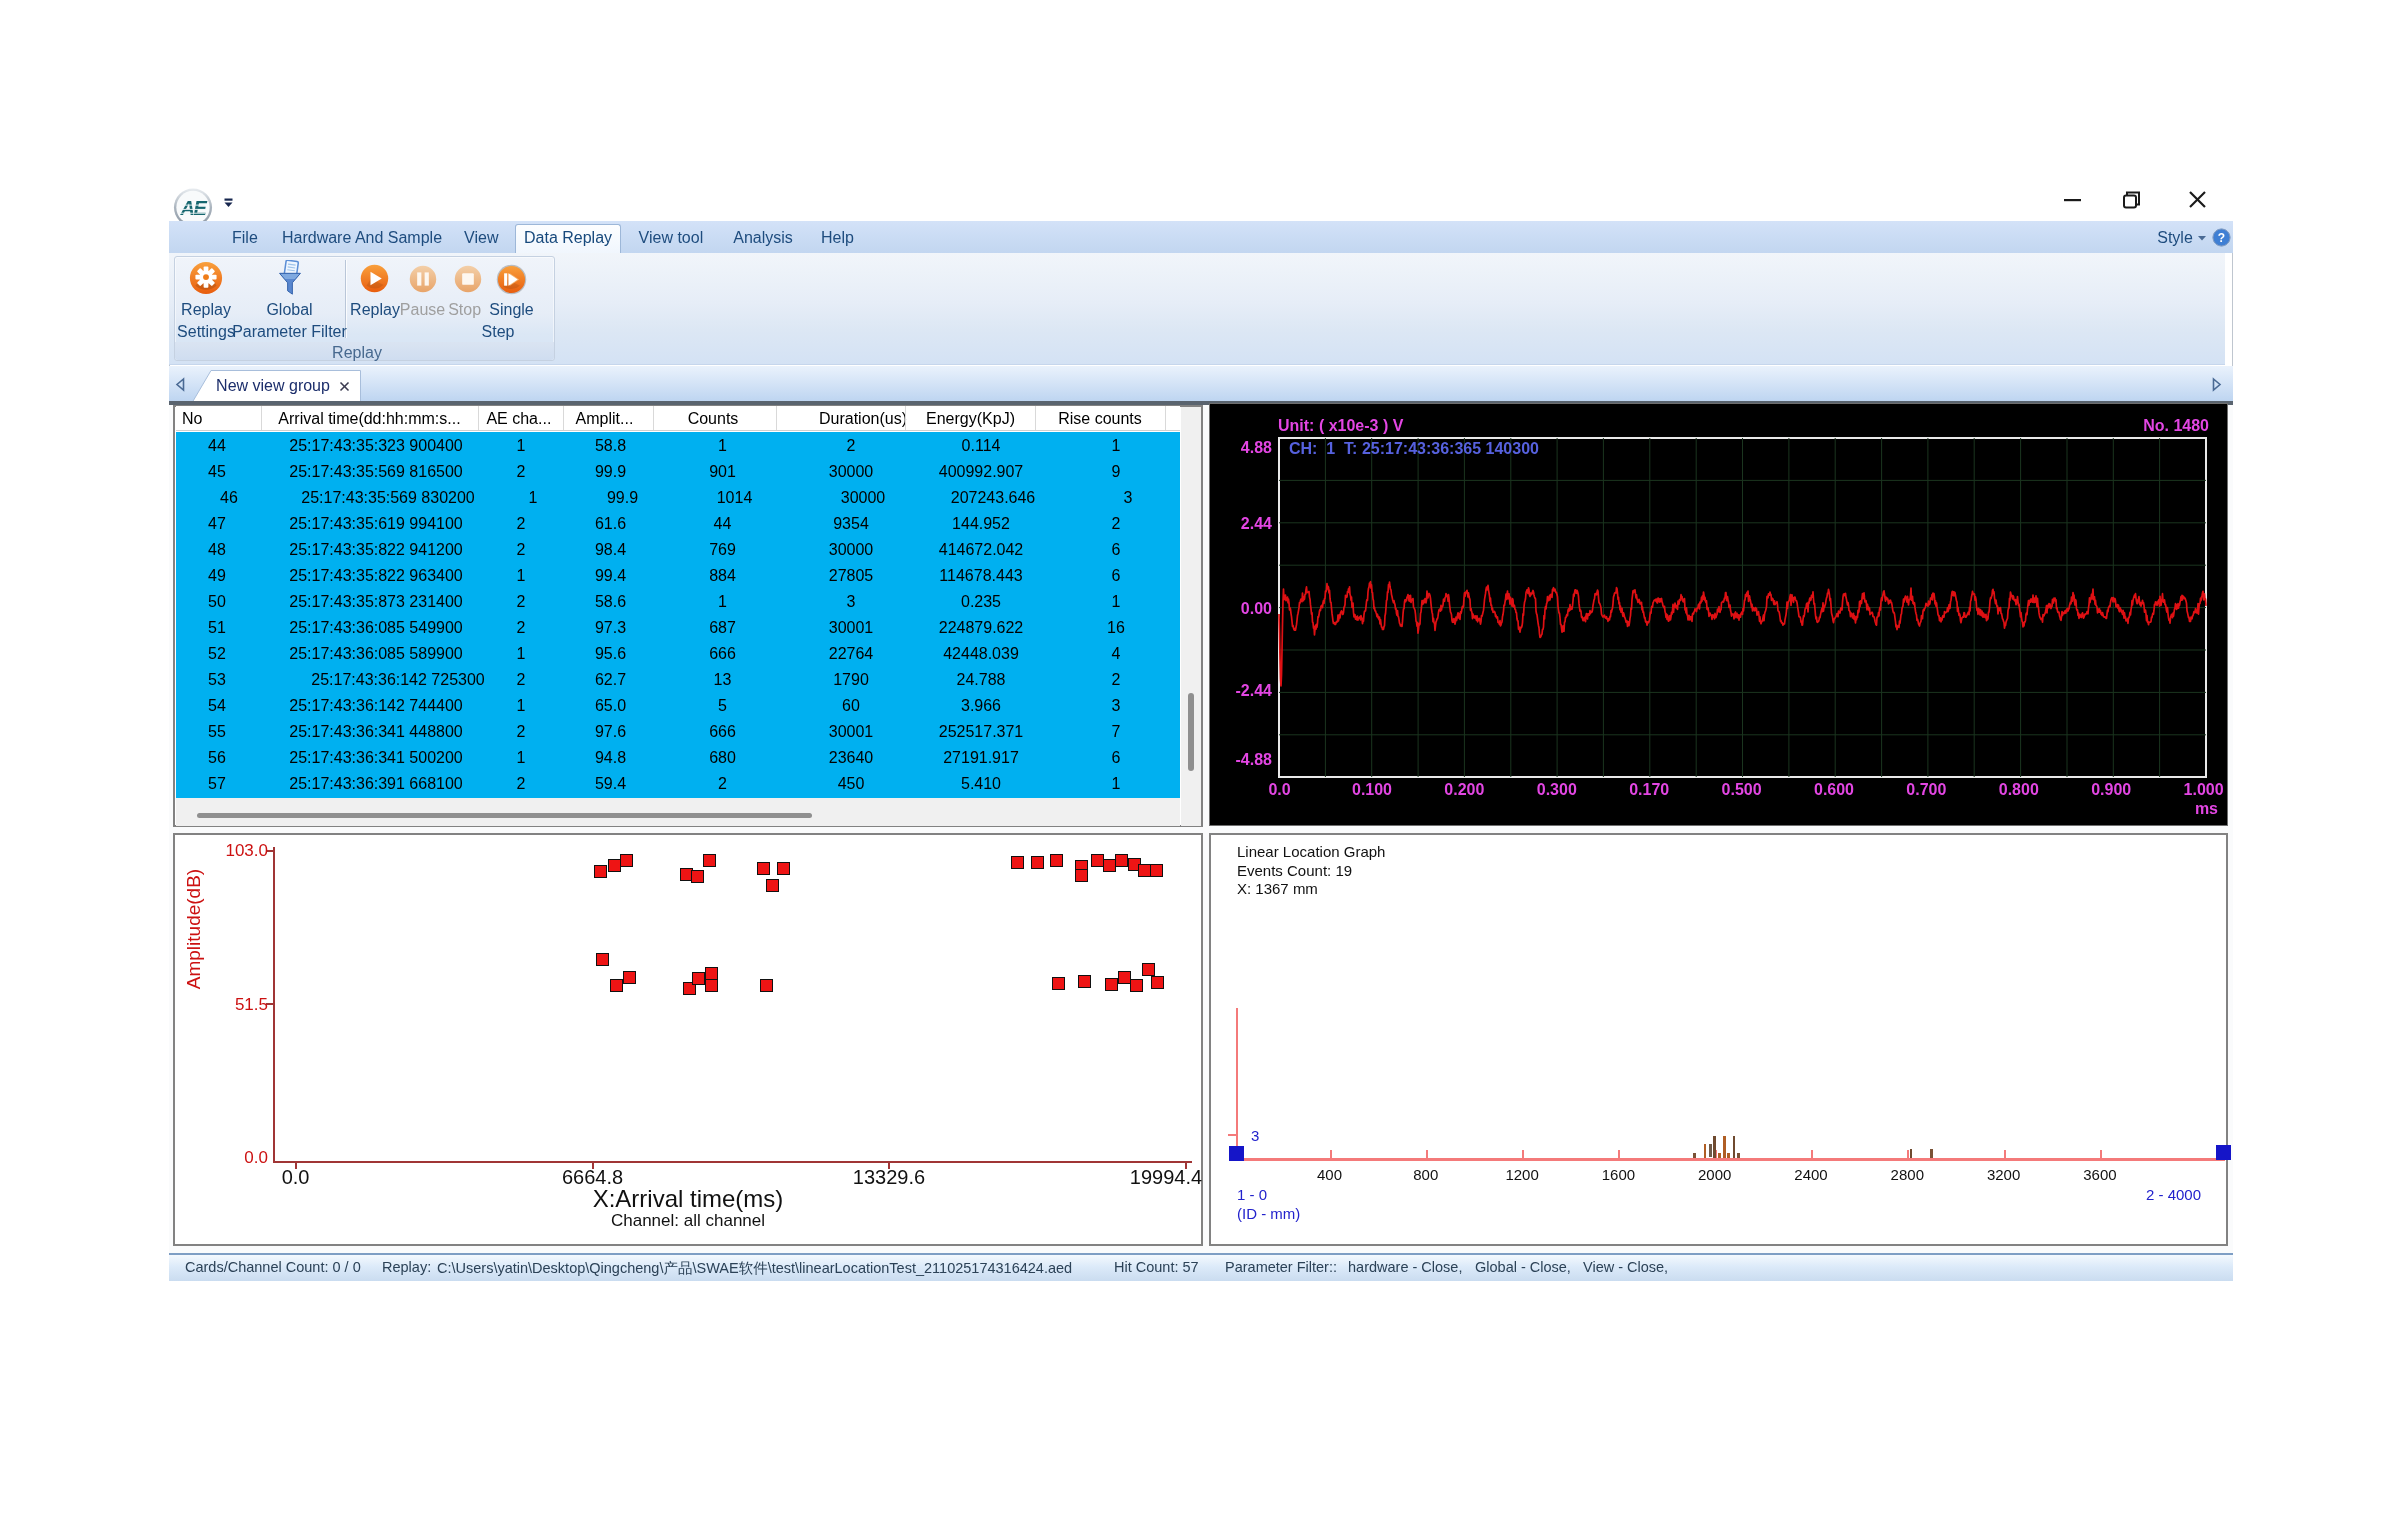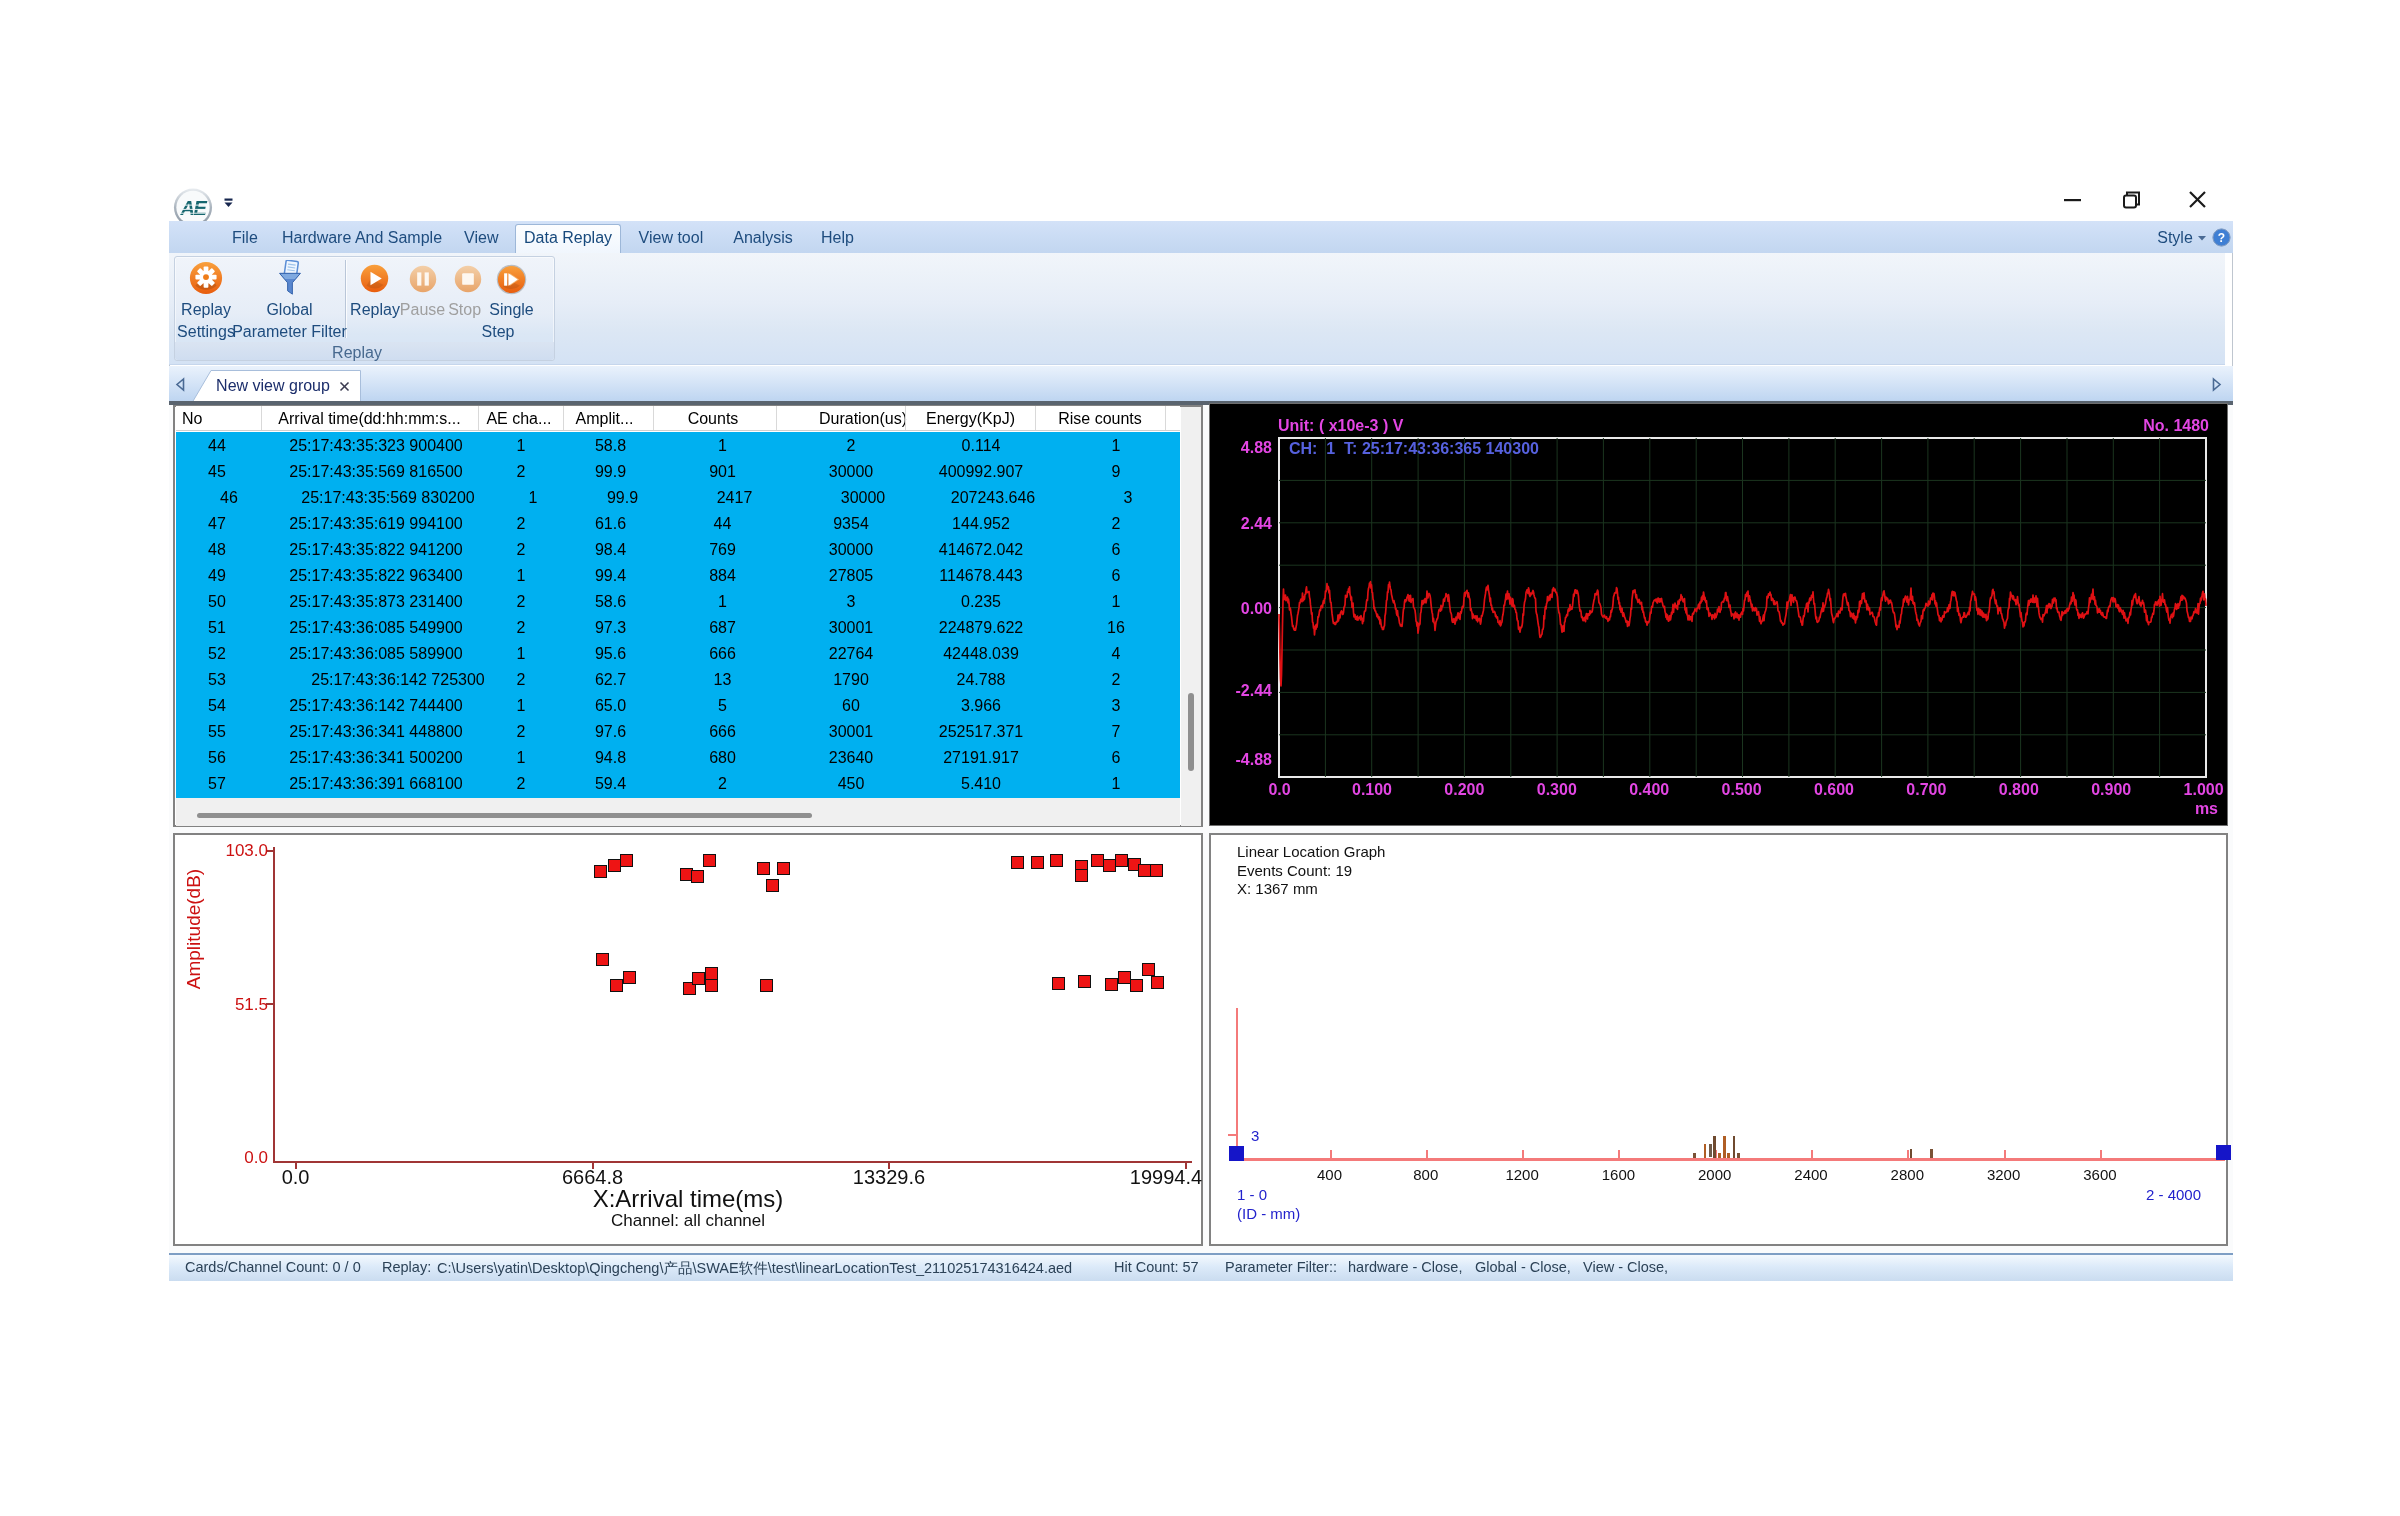--- a/index.html
+++ b/index.html
@@ -214,21 +214,21 @@
       <span class="abs ctr" style="left:546.5px;">901</span>
       <span class="abs ctr" style="left:675px;">30000</span>
       <span class="abs ctr" style="left:805px;">400992.907</span>
       <span class="abs ctr" style="left:940px;">9</span>
     </div>
 <div class="abs" style="top:53.1px;left:12px;width:796px;height:26px;line-height:26px;">
       <span class="abs ctr" style="left:41px;">46</span>
       <span class="abs ctr" style="left:200px;">25:17:43:35:569 830200</span>
       <span class="abs ctr" style="left:345px;">1</span>
       <span class="abs ctr" style="left:434.5px;">99.9</span>
-      <span class="abs ctr" style="left:546.5px;">2417</span>
+      <span class="abs ctr" style="left:546.5px;">1014</span>
       <span class="abs ctr" style="left:675px;">30000</span>
       <span class="abs ctr" style="left:805px;">207243.646</span>
       <span class="abs ctr" style="left:940px;">3</span>
     </div>
 <div class="abs" style="top:79.2px;left:0;width:1004px;height:26px;line-height:26px;">
       <span class="abs ctr" style="left:41px;">47</span>
       <span class="abs ctr" style="left:200px;">25:17:43:35:619 994100</span>
       <span class="abs ctr" style="left:345px;">2</span>
       <span class="abs ctr" style="left:434.5px;">61.6</span>
       <span class="abs ctr" style="left:546.5px;">44</span>
@@ -354,21 +354,21 @@
   <span class="abs" style="left:1222px;top:514.5px;width:50px;">2.44</span>
   <span class="abs" style="left:1222px;top:600px;width:50px;">0.00</span>
   <span class="abs" style="left:1222px;top:682px;width:50px;">-2.44</span>
   <span class="abs" style="left:1222px;top:750.5px;width:50px;">-4.88</span>
 </div>
 <div class="abs" style="top:781px;left:0;width:2400px;font-size:16px;font-weight:bold;color:#e346e3;">
     <span class="abs ctr" style="left:1279.6px;">0.0</span>
     <span class="abs ctr" style="left:1372.0px;">0.100</span>
     <span class="abs ctr" style="left:1464.4px;">0.200</span>
     <span class="abs ctr" style="left:1556.8px;">0.300</span>
-    <span class="abs ctr" style="left:1649.2px;">0.400</span>
+    <span class="abs ctr" style="left:1649.2px;">0.170</span>
     <span class="abs ctr" style="left:1741.6px;">0.500</span>
     <span class="abs ctr" style="left:1834.0px;">0.600</span>
     <span class="abs ctr" style="left:1926.4px;">0.700</span>
     <span class="abs ctr" style="left:2018.8px;">0.800</span>
     <span class="abs ctr" style="left:2111.2px;">0.900</span>
     <span class="abs ctr" style="left:2203.6px;">1.000</span>
   </div>
 <div class="abs" style="left:2218px;top:800px;font-size:16px;font-weight:bold;color:#e346e3;transform:translateX(-100%);">ms</div>
 
 <svg class="abs" style="left:1278px;top:437px;" width="929" height="341" viewBox="0 0 929 341">

